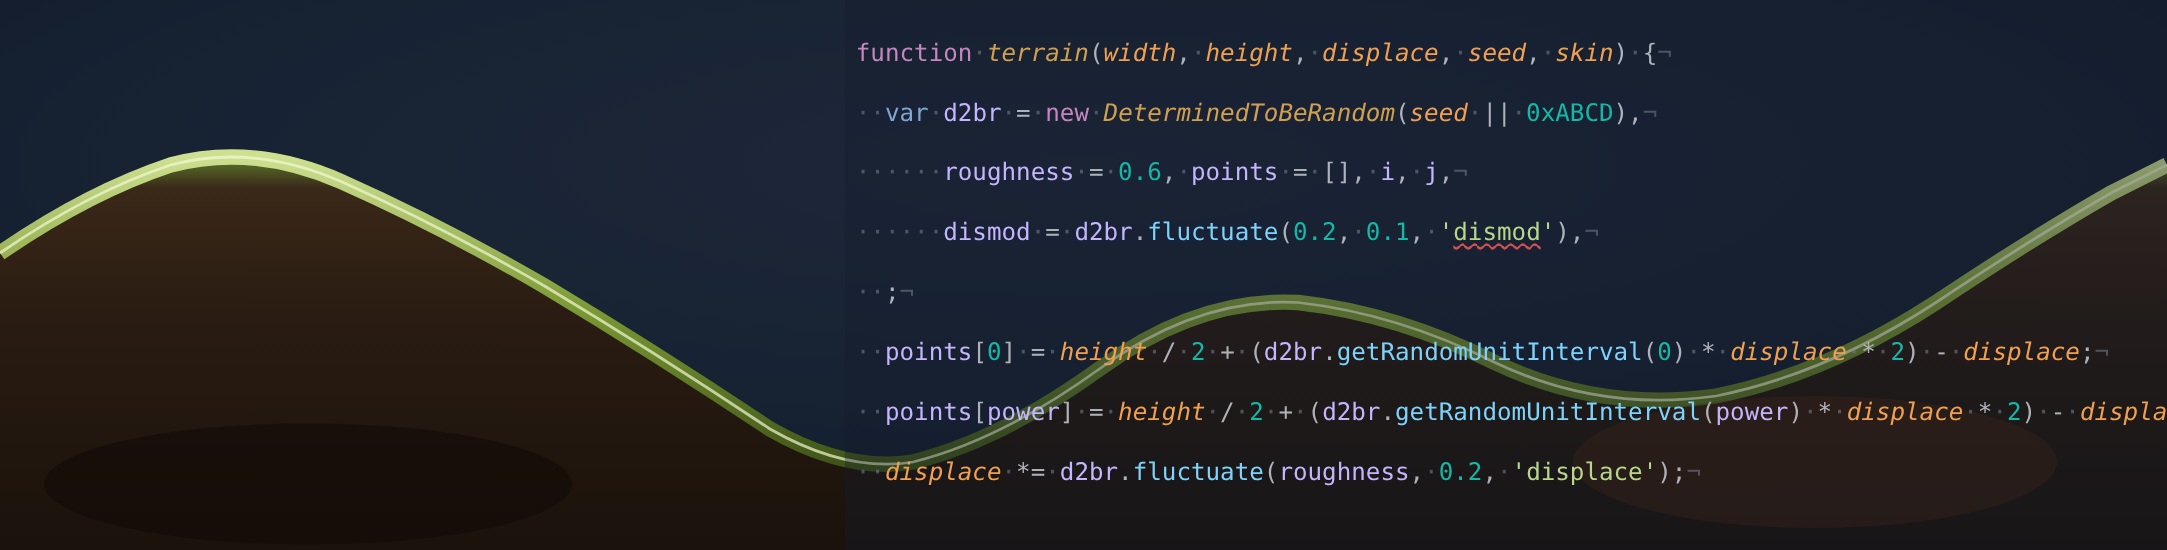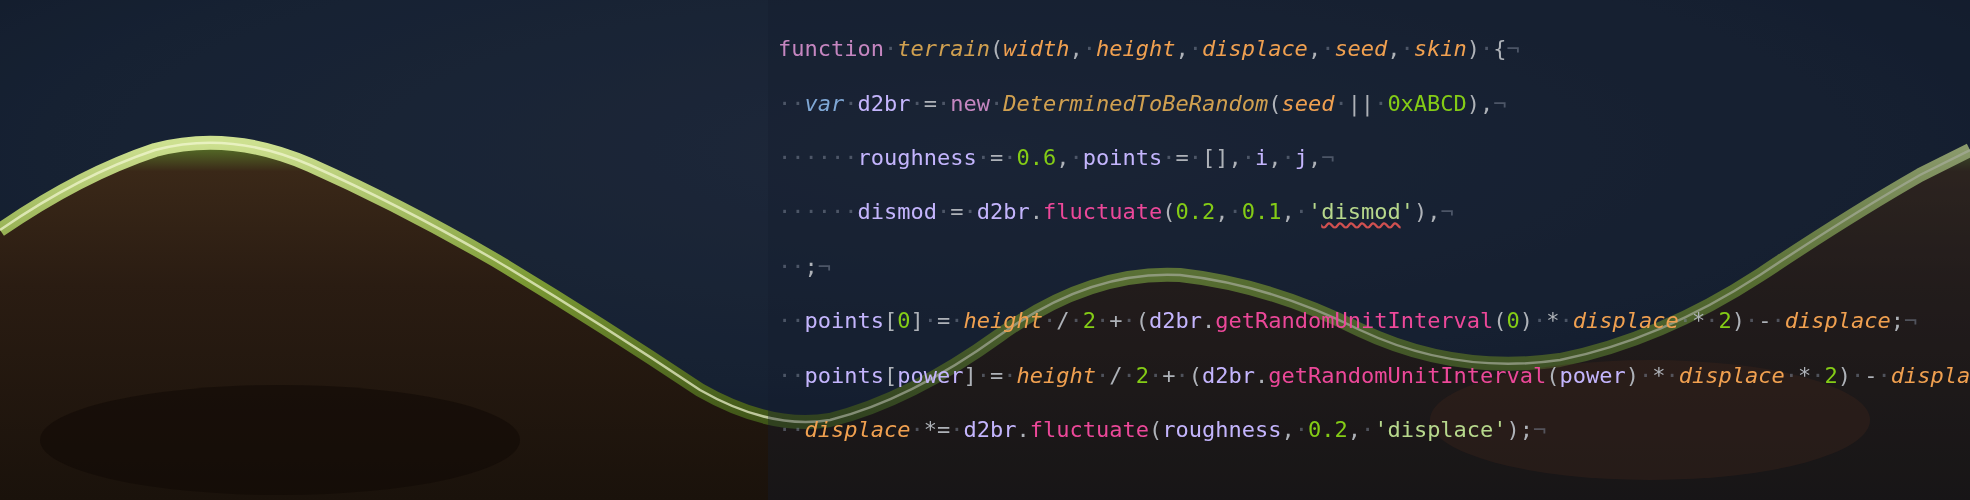--- a/index.html
+++ b/index.html
@@ -25,25 +25,25 @@
     padding: 8px 10px;
     font-size: 22px;
     line-height: 27.2px;
     color: #d8d8d8;
     white-space: pre;
     overflow: hidden;
     z-index: 5;
   }
   .ws { color: rgba(120,130,145,0.55); }
   .kw { color: #c586c0; }
-  .kw2 { color: #7fa7d4; font-style: italic; }
-  .fn { color: #ec4899; }
+  .kw2 { color: #7fa7d4; }
+  .fn { color: #7dd3fc; }
   .type { color: #d0a050; font-style: italic; }
   .param { color: #f0a050; font-style: italic; }
-  .num { color: #84cc16; }
+  .num { color: #14b8a6; }
   .str { color: #b7d88c; }
   .strbad { color: #b7d88c; text-decoration: underline wavy #d05050; }
   .op { color: #aeb2b8; }
   .punc { color: #aeb2b8; }
   .id { color: #c4b5fd; }
   .line { display: block; height: 27.2px; }
 </style>
 </head>
 <body>
 

